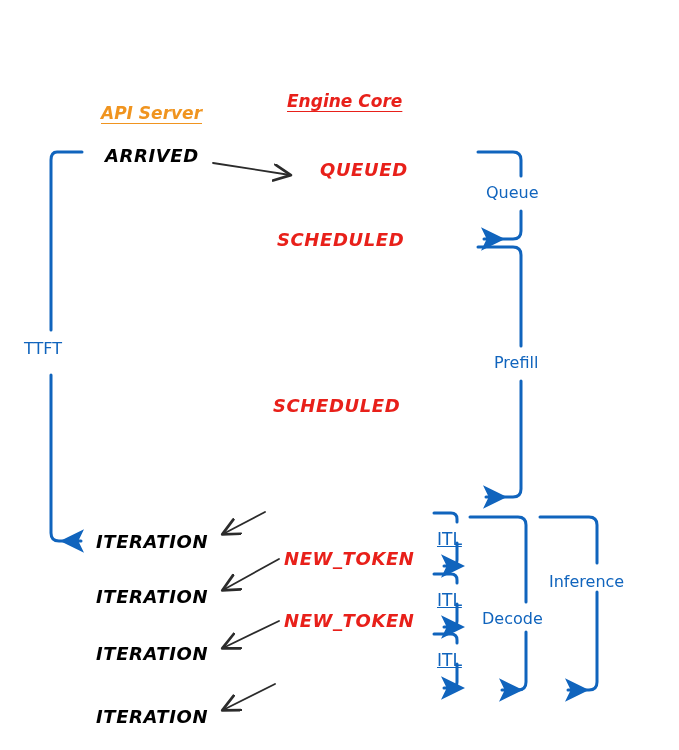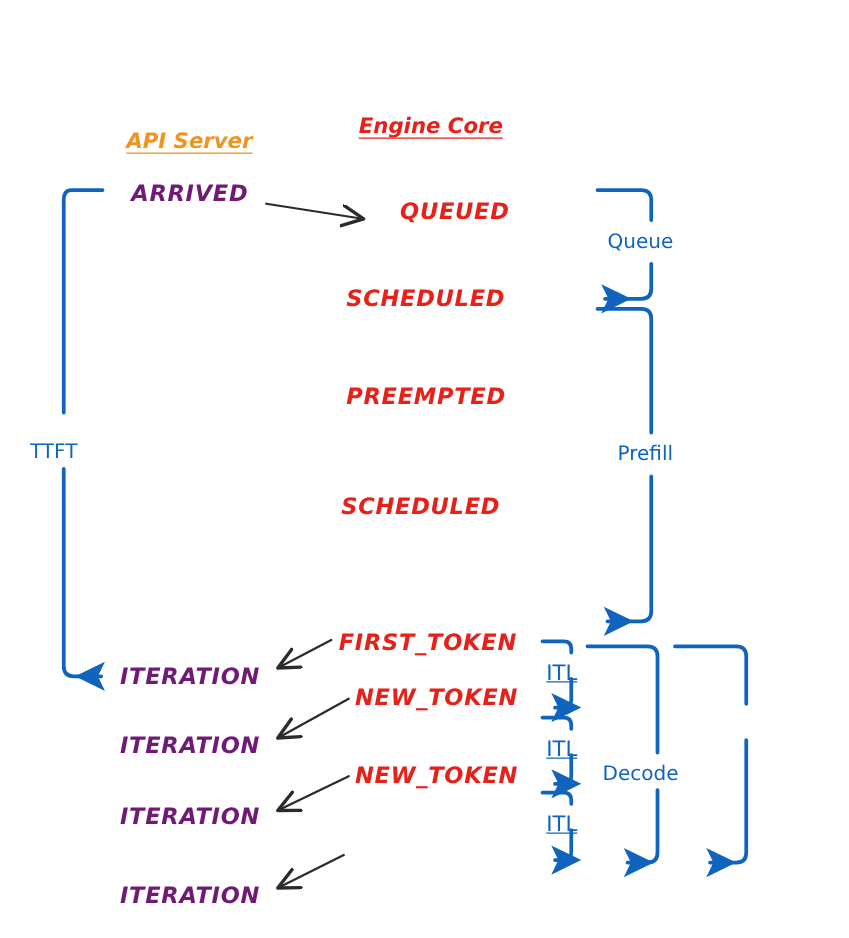--- a/index.html
+++ b/index.html
@@ -29,21 +29,21 @@
   #head-api{left:101px; top:91px; color:#f0941f;margin-top:12px;}
   #head-engine{left:287px; top:91px; color:#e8201a;}
 
   .state{
     font-family:"DejaVu Sans",sans-serif;
     font-style:italic;
     font-weight:700;
     font-size:18px;
     letter-spacing:.6px;
   }
-  .orange{color:#701a75;}
+  .orange{color:#000000;}
   .red{color:#e8201a;}
 
   .blue-label{
     color:#1064bd;
     font-family:"DejaVu Sans",sans-serif;
     font-weight:400;
     font-style:normal;
   }
   .lbl-lg{font-size:16px;}
   .lbl-sm{font-size:17px;text-decoration:underline;}
@@ -128,27 +128,26 @@
   <div class="abs col-head" id="head-engine">Engine Core</div>
 
   <div class="abs state orange" style="left:105px;top:145px;">ARRIVED</div>
   <div class="abs state orange" style="left:96px;top:531px;">ITERATION</div>
   <div class="abs state orange" style="left:96px;top:586px;">ITERATION</div>
   <div class="abs state orange" style="left:96px;top:643px;">ITERATION</div>
   <div class="abs state orange" style="left:96px;top:706px;">ITERATION</div>
 
   <div class="abs state red" style="left:320px;top:159px;">QUEUED</div>
   <div class="abs state red" style="left:277px;top:229px;">SCHEDULED</div>
-  <div class="abs state red" style="left:277px;top:307px;">PREEMPTED</div>
   <div class="abs state red" style="left:273px;top:395px;">SCHEDULED</div>
-  <div class="abs state red" style="left:271px;top:504px;">FIRST_TOKEN</div>
   <div class="abs state red" style="left:284px;top:548px;">NEW_TOKEN</div>
   <div class="abs state red" style="left:284px;top:610px;">NEW_TOKEN</div>
 
-  <div class="abs blue-label lbl-lg" style="left:24px;top:339px;margin-top:12px;">TTFT</div>
+  <div class="abs blue-label lbl-lg" style="left:24px;top:339px;">TTFT</div>
   <div class="abs blue-label lbl-lg" style="left:486px;top:183px;">Queue</div>
   <div class="abs blue-label lbl-lg" style="left:494px;top:353px;text-align:center;">Prefill</div>
   <div class="abs blue-label lbl-lg" style="left:482px;top:609px;text-align:right;">Decode</div>
+  <div class="abs blue-label lbl-lg" style="left:549px;top:572px;">Inference</div>
   <div class="abs blue-label lbl-sm" style="left:437px;top:529px;">ITL</div>
   <div class="abs blue-label lbl-sm" style="left:437px;top:590px;">ITL</div>
   <div class="abs blue-label lbl-sm" style="left:437px;top:650px;">ITL</div>
 
 </div>
 
 </body></html>

